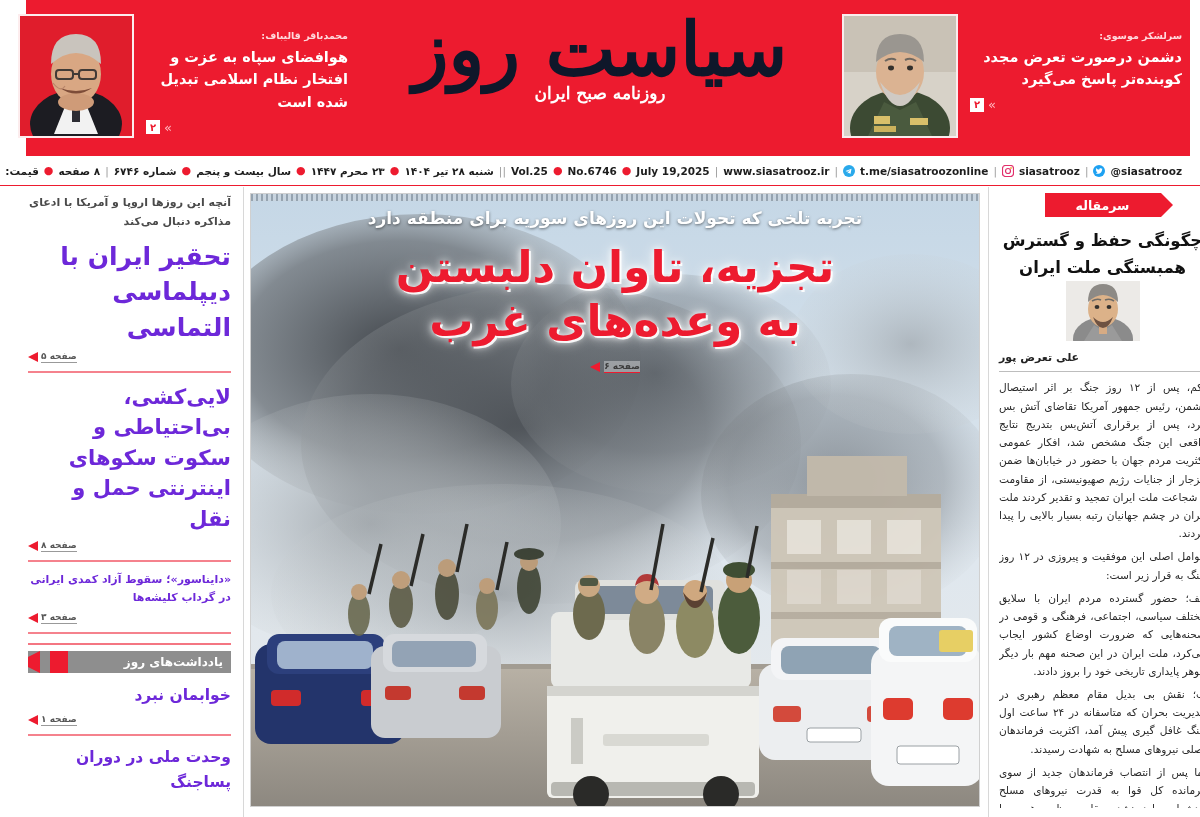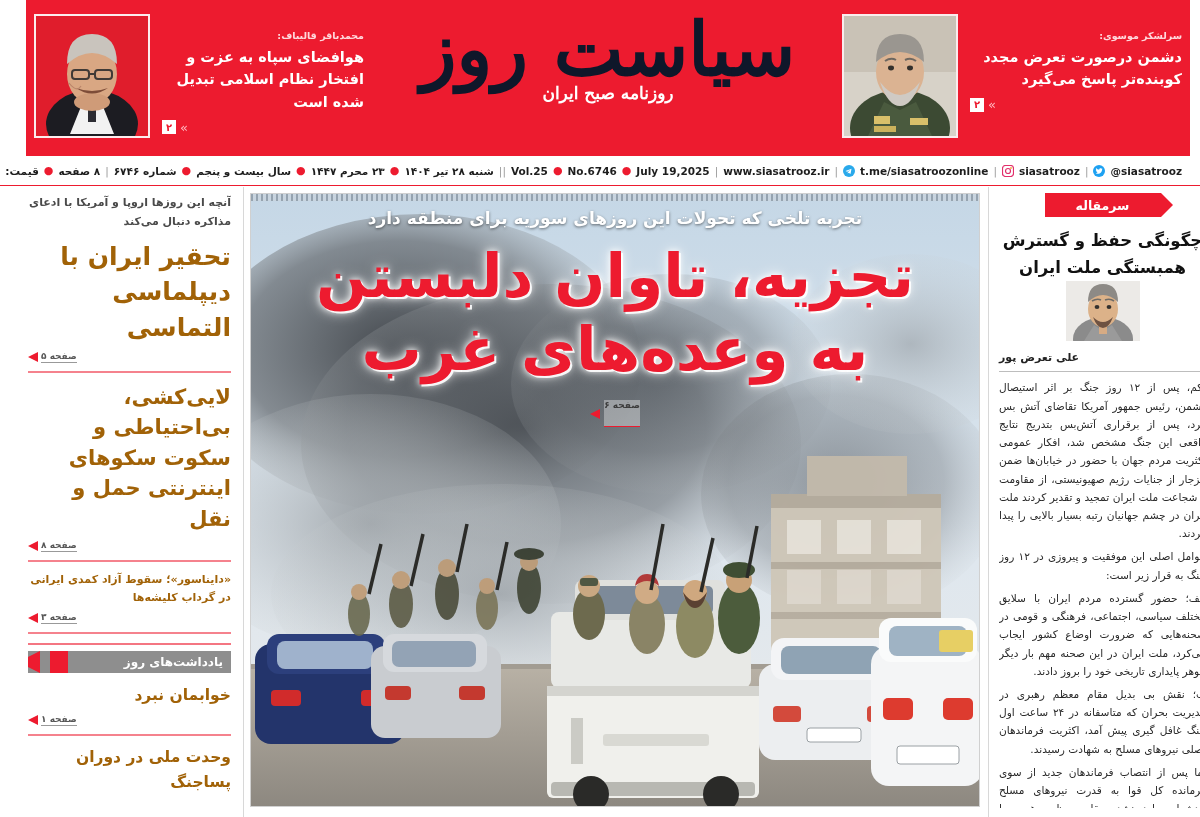--- a/index.html
+++ b/index.html
@@ -13,21 +13,21 @@
   .masthead{
     position:absolute;left:0;top:0;width:1200px;height:156px;
     background:#ED1B2F;
   }
   .masthead .white-notch{
     position:absolute;left:0;top:0;width:26px;height:156px;background:#fff;
   }
   .masthead .white-notch-r{
     position:absolute;right:0;top:0;width:10px;height:156px;background:#fff;
   }
-  .mast-inner{position:absolute;left:26px;top:0;right:10px;height:156px;}
+  .mast-inner{position:absolute;left:10px;top:0;right:10px;height:156px;}
 
   
   .promo-left{
     position:absolute;left:8px;top:14px;width:330px;height:128px;
     display:flex;flex-direction:row-reverse;align-items:flex-start;gap:12px;
   }
   .promo-right{
     position:absolute;right:8px;top:14px;width:340px;height:128px;
     display:flex;flex-direction:row-reverse;align-items:flex-start;gap:12px;
   }
@@ -107,21 +107,21 @@
     position:absolute;left:972px;top:0;width:228px;height:630px;
     padding:4px 10px 12px 10px;box-sizing:border-box;
     border-left:1px solid #d8d8d8;direction:rtl;text-align:right;
   }
 
   
   .s-kicker{
     font-size:11px;color:#4a4a4a;line-height:1.75;margin:2px 0 7px 0;font-weight:600;
   }
   .s-head{
-    font-size:25px;font-weight:bold;line-height:1.42;color:#a16207;letter-spacing:-.3px;
+    font-size:25px;font-weight:bold;line-height:1.42;color:#6d28d9;letter-spacing:-.3px;
   }
   .s-head.sm{font-size:21px;line-height:1.45;}
   .s-head.xs{font-size:11px;line-height:1.6;}
   .s-head.nt{font-size:15.5px;line-height:1.6;}
   .pagemark{
     display:flex;flex-direction:row-reverse;align-items:center;gap:3px;
     margin:6px 0 4px 0;justify-content:flex-start;
   }
   .pagemark .txt{
     font-size:9px;color:#555;border-bottom:1px solid #999;padding-bottom:1px;font-weight:600;
@@ -162,32 +162,32 @@
   .scene{position:absolute;inset:0;}
   .over-text{
     position:absolute;left:0;right:0;top:14px;z-index:6;
     direction:rtl;text-align:center;padding:0 18px;box-sizing:border-box;
   }
   .main-kicker{
     font-size:17px;font-weight:bold;color:#ffffff;
     text-shadow:0 1px 3px rgba(0,0,0,.55);margin-bottom:12px;
   }
   .main-head{
-    font-size:60px;font-weight:bold;color:#ED1B2F;line-height:1.22;
+    font-size:44px;font-weight:bold;color:#ED1B2F;line-height:1.22;
     text-shadow:0 0 6px rgba(255,255,255,.95),0 0 14px rgba(255,255,255,.85),
                 2px 2px 0 rgba(255,255,255,.9);
     letter-spacing:-1px;
   }
   .main-pagemark{
     margin-top:14px;display:flex;flex-direction:row-reverse;
     align-items:center;justify-content:center;gap:4px;
   }
   .main-pagemark .txt{
     font-size:9px;color:#3b3b3b;border-bottom:1px solid #ED1B2F;
-    padding-bottom:16px;font-weight:700;background:rgba(255,255,255,.35);
+    padding-bottom:1px;font-weight:700;background:rgba(255,255,255,.35);
   }
 
   
   .edit-banner{
     position:relative;height:24px;margin:2px 0 10px 0;background:#ED1B2F;
     display:flex;align-items:center;justify-content:center;
     width:116px;margin-left:auto;margin-right:auto;
   }
   .edit-banner .lbl{color:#fff;font-size:12.5px;font-weight:bold;}
   .edit-banner:after{

